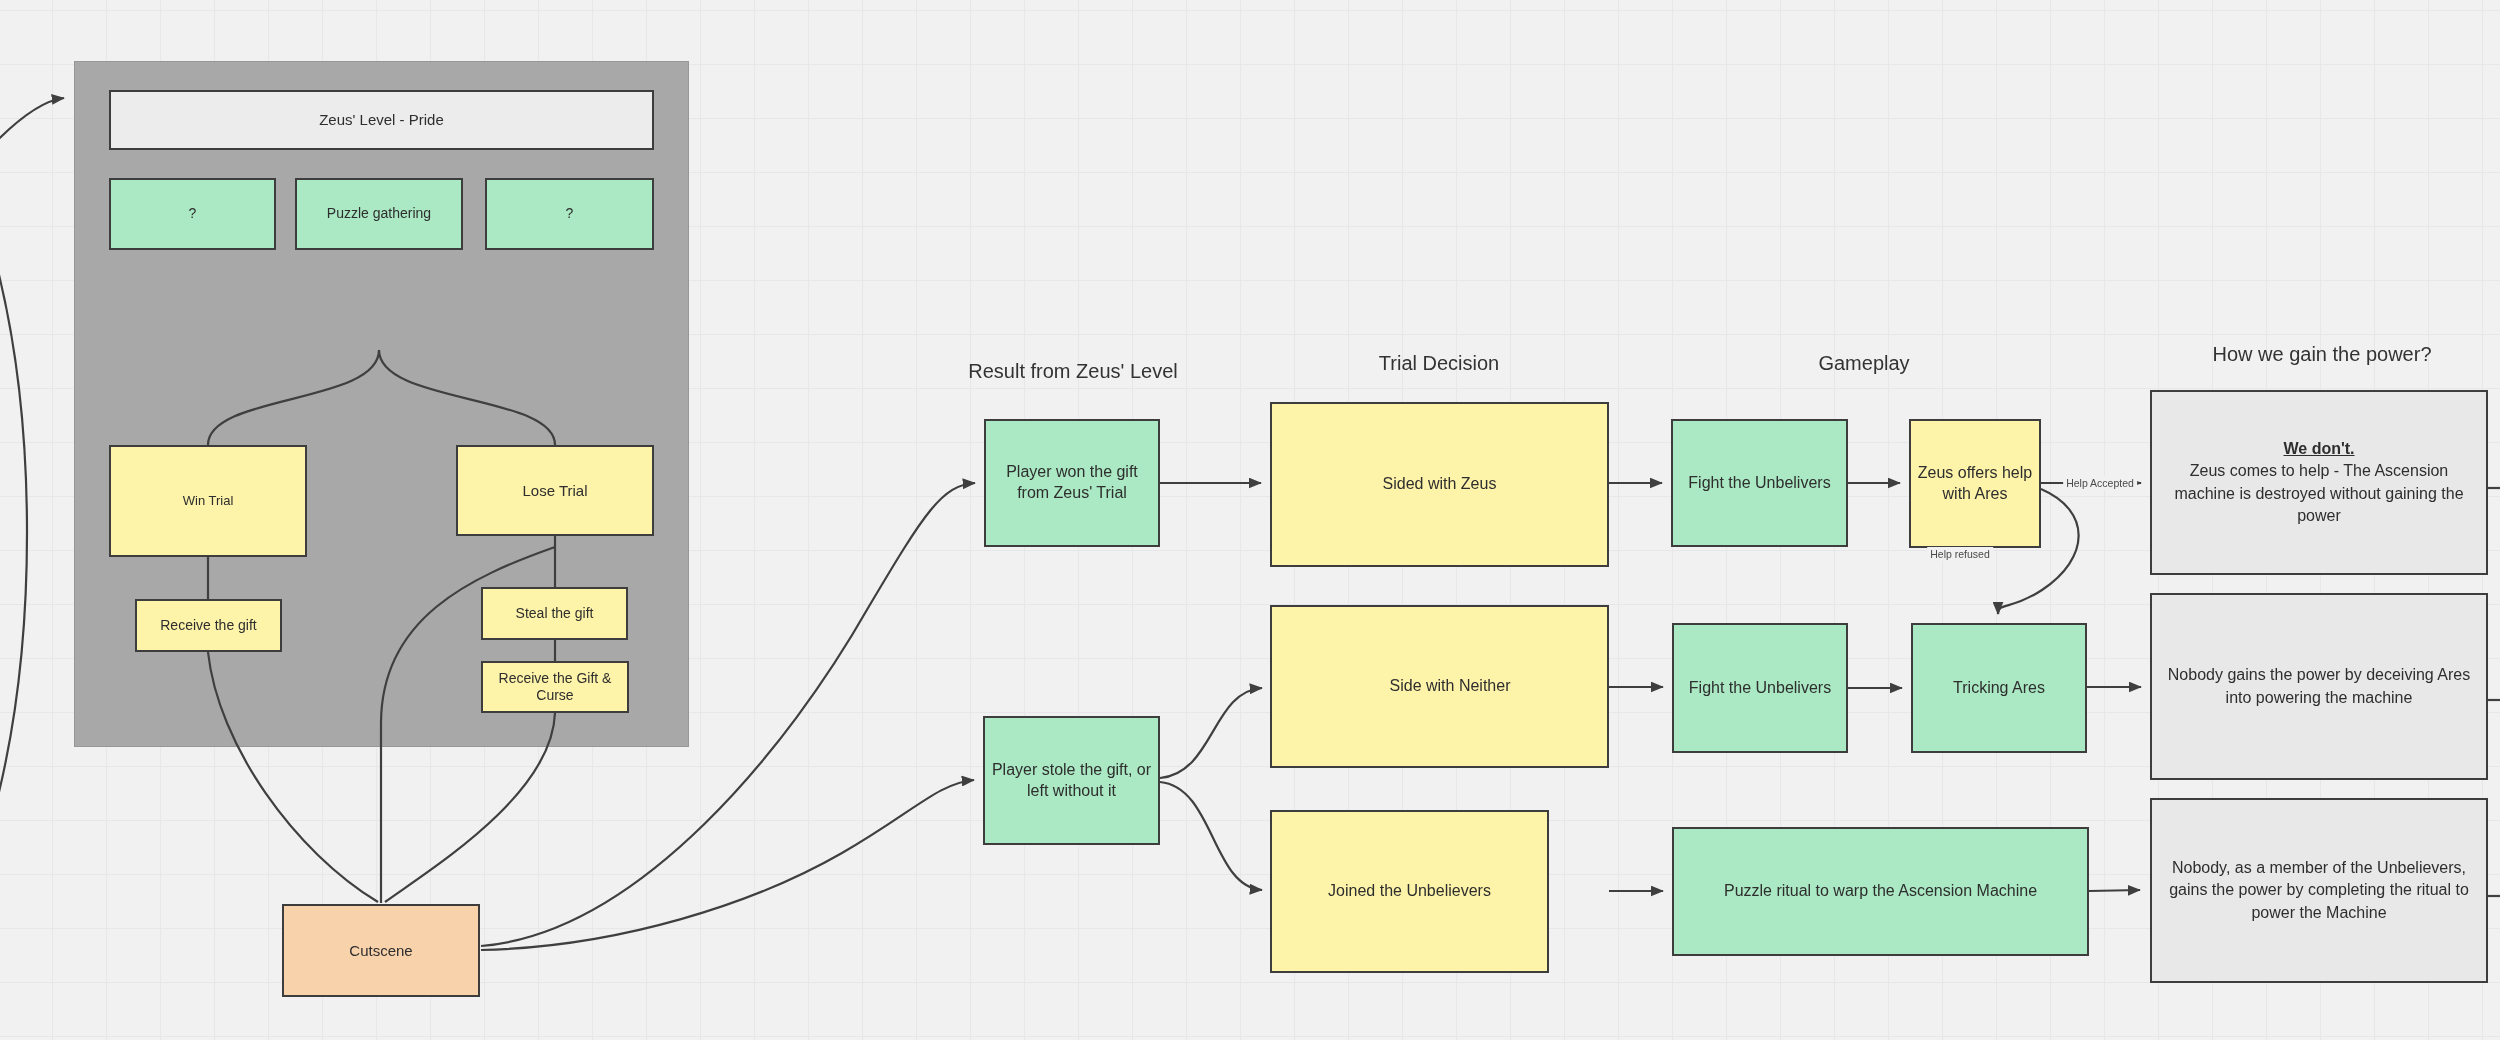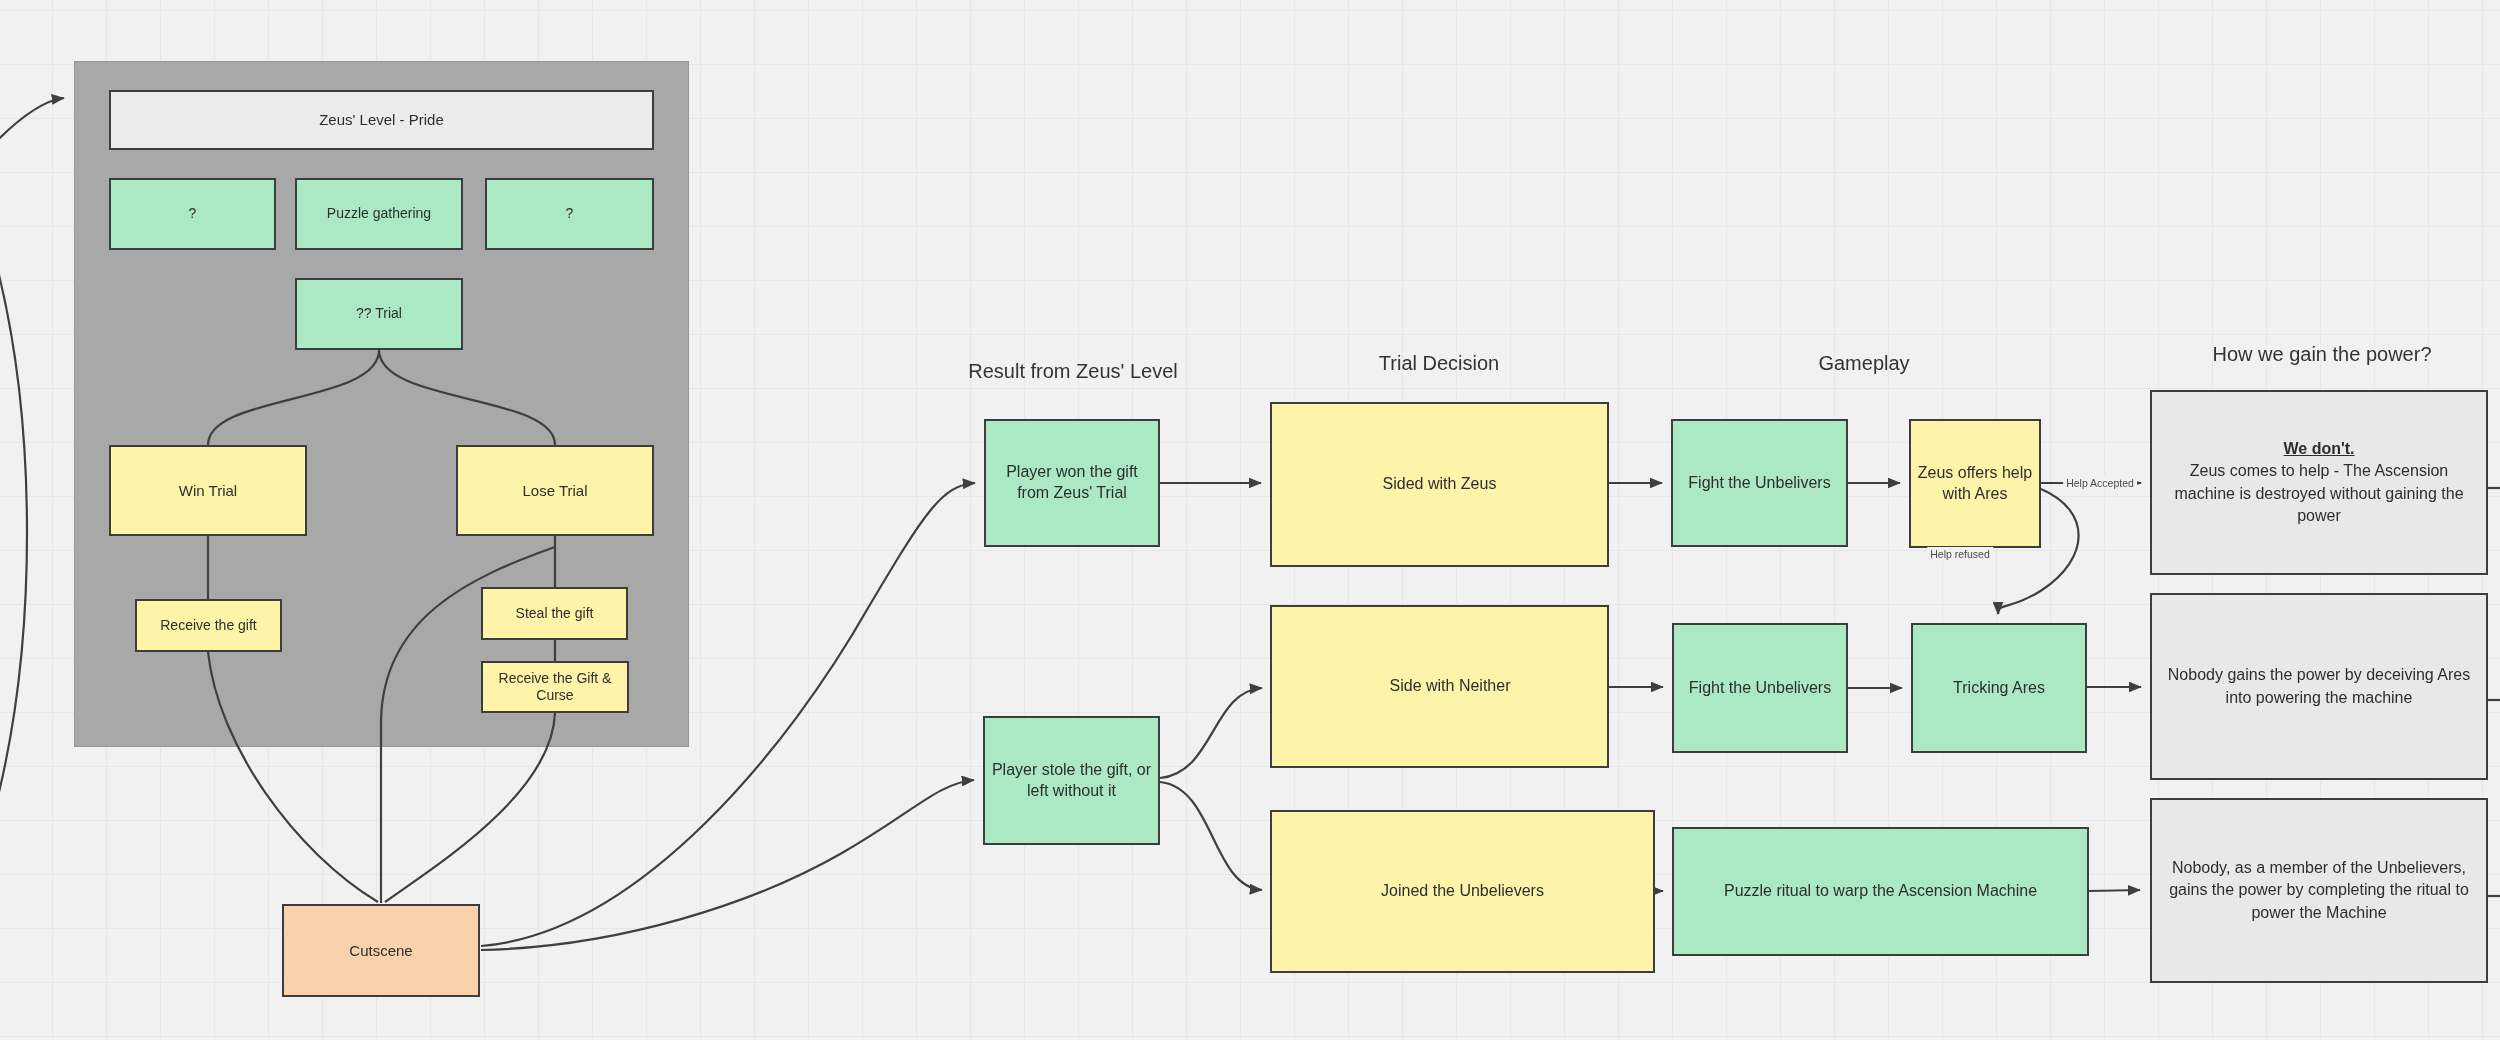--- a/index.html
+++ b/index.html
@@ -119,24 +119,21 @@
   </div>
   <div class="node green small" style="left:109px;top:178px;width:167px;height:72px;">
     <span>?</span>
   </div>
   <div class="node green small" style="left:295px;top:178px;width:168px;height:72px;">
     <span>Puzzle gathering</span>
   </div>
   <div class="node green small" style="left:485px;top:178px;width:169px;height:72px;">
     <span>?</span>
   </div>
-  <div class="node green small" style="left:295px;top:278px;width:168px;height:72px;">
-    <span>?? Trial</span>
-  </div>
-  <div class="node yellow" style="left:109px;top:445px;width:198px;height:91px;font-size:15px;">
+  <div class="node yellow" style="left:109px;top:445px;width:198px;height:112px;font-size:13px;">
     <span>Win Trial</span>
   </div>
   <div class="node yellow" style="left:456px;top:445px;width:198px;height:91px;font-size:15px;">
     <span>Lose Trial</span>
   </div>
   <div class="node yellow small" style="left:135px;top:599px;width:147px;height:53px;">
     <span>Receive the gift</span>
   </div>
   <div class="node yellow small" style="left:481px;top:587px;width:147px;height:53px;">
     <span>Steal the gift</span>
@@ -154,21 +151,21 @@
   <div class="node green" style="left:983px;top:716px;width:177px;height:129px;">
     <span>Player stole the gift, or left without it</span>
   </div>
 
   <div class="node yellow" style="left:1270px;top:402px;width:339px;height:165px;">
     <span>Sided with Zeus</span>
   </div>
   <div class="node yellow" style="left:1270px;top:605px;width:339px;height:163px;padding-left:24px;">
     <span>Side with Neither</span>
   </div>
-  <div class="node yellow" style="left:1270px;top:810px;width:385px;height:163px;">
+  <div class="node yellow" style="left:1270px;top:810px;width:279px;height:163px;">
     <span>Joined the Unbelievers</span>
   </div>
 
   <div class="node green" style="left:1671px;top:419px;width:177px;height:128px;">
     <span>Fight the Unbelivers</span>
   </div>
   <div class="node green" style="left:1672px;top:623px;width:176px;height:130px;">
     <span>Fight the Unbelivers</span>
   </div>
   <div class="node yellow" style="left:1909px;top:419px;width:132px;height:129px;">

